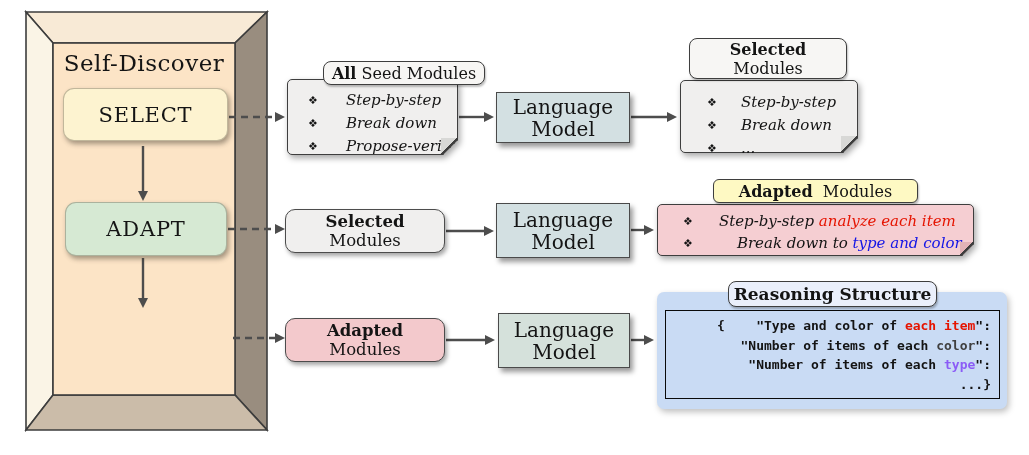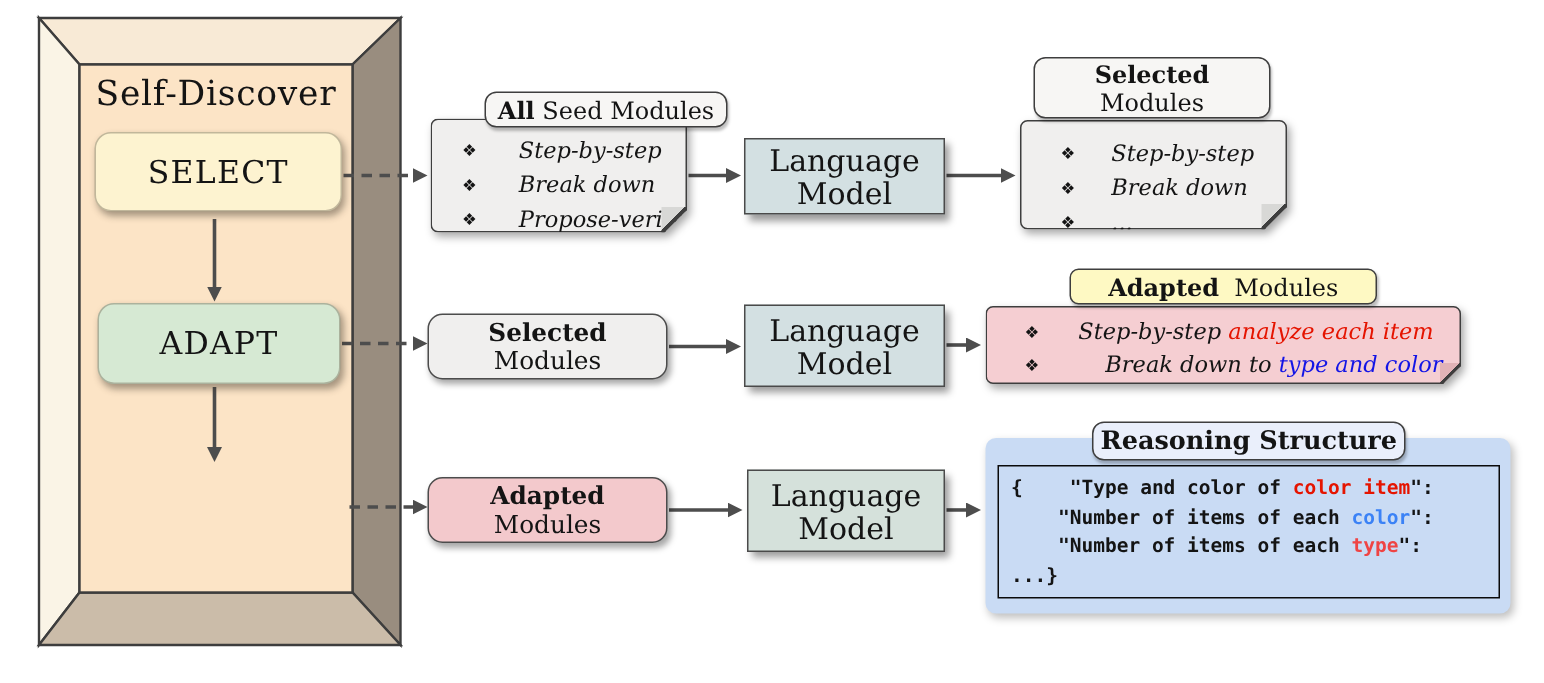--- a/index.html
+++ b/index.html
@@ -1,21 +1,21 @@
 <!DOCTYPE html>
 <html><head>
 <meta charset="utf-8">
 <style>
   html,body{margin:0;padding:0;background:#ffffff;}
   .canvas{
     position:relative;width:1029px;height:455px;background:#ffffff;overflow:hidden;
     font-family:"DejaVu Serif","Liberation Serif",serif;color:#141414;
   }
   .layer{position:absolute;left:0;top:0;z-index:0;}
-  .abs{position:absolute;z-index:2;box-sizing:border-box;}
+  .abs{position:absolute;z-index:2;box-sizing:border-box;text-align:right;}
 
   
   .frame-title{left:53px;top:50px;width:182px;text-align:center;font-size:23px;letter-spacing:.5px;}
 
   
   .step{
     display:flex;align-items:center;justify-content:center;
     border-radius:11px;border:1px solid rgba(120,110,90,.45);
     box-shadow:2px 3px 5px rgba(60,50,40,.45);
     font-size:21px;letter-spacing:.8px;
@@ -197,23 +197,23 @@
   </div>
 
   <div class="abs lmbox" style="left: 498px; top: 313px; width: 132px; height: 55px; background-color: rgb(213, 225, 219);">
     <div>Language</div>
     <div>Model</div>
   </div>
 
   <div class="abs panel" style="left: 657px; top: 292px; width: 350px; height: 117px; z-index: 1; background-color: rgb(201, 219, 244);"></div>
 
   <div class="abs codebox" style="left:665px;top:310px;width:335px;height:89px">
-    <div class="codeline"><span>{    "Type and color of </span><span class="hl" style="color: rgb(229, 20, 0);">color item</span><span>":</span></div>
-    <div class="codeline"><span>    "Number of items of each </span><span class="hl" style="color: #3b82f6;">color</span><span>":</span></div>
-    <div class="codeline"><span>    "Number of items of each </span><span class="hl" style="color: #ef4444;">type</span><span>":</span></div>
+    <div class="codeline"><span>{    "Type and color of </span><span class="hl" style="color: rgb(229, 20, 0);">each item</span><span>":</span></div>
+    <div class="codeline"><span>    "Number of items of each </span><span class="hl" style="color: #404040;">color</span><span>":</span></div>
+    <div class="codeline"><span>    "Number of items of each </span><span class="hl" style="color: #8b5cf6;">type</span><span>":</span></div>
     <div class="codeline"><span>...}</span></div>
   </div>
 
   <div class="abs nlabel" style="left: 728px; top: 281px; width: 209px; height: 26px; font-size: 17px; background-color: rgb(234, 239, 251);">
     <div class="b">Reasoning Structure</div>
   </div>
 
 </div>
 
 </body></html>

